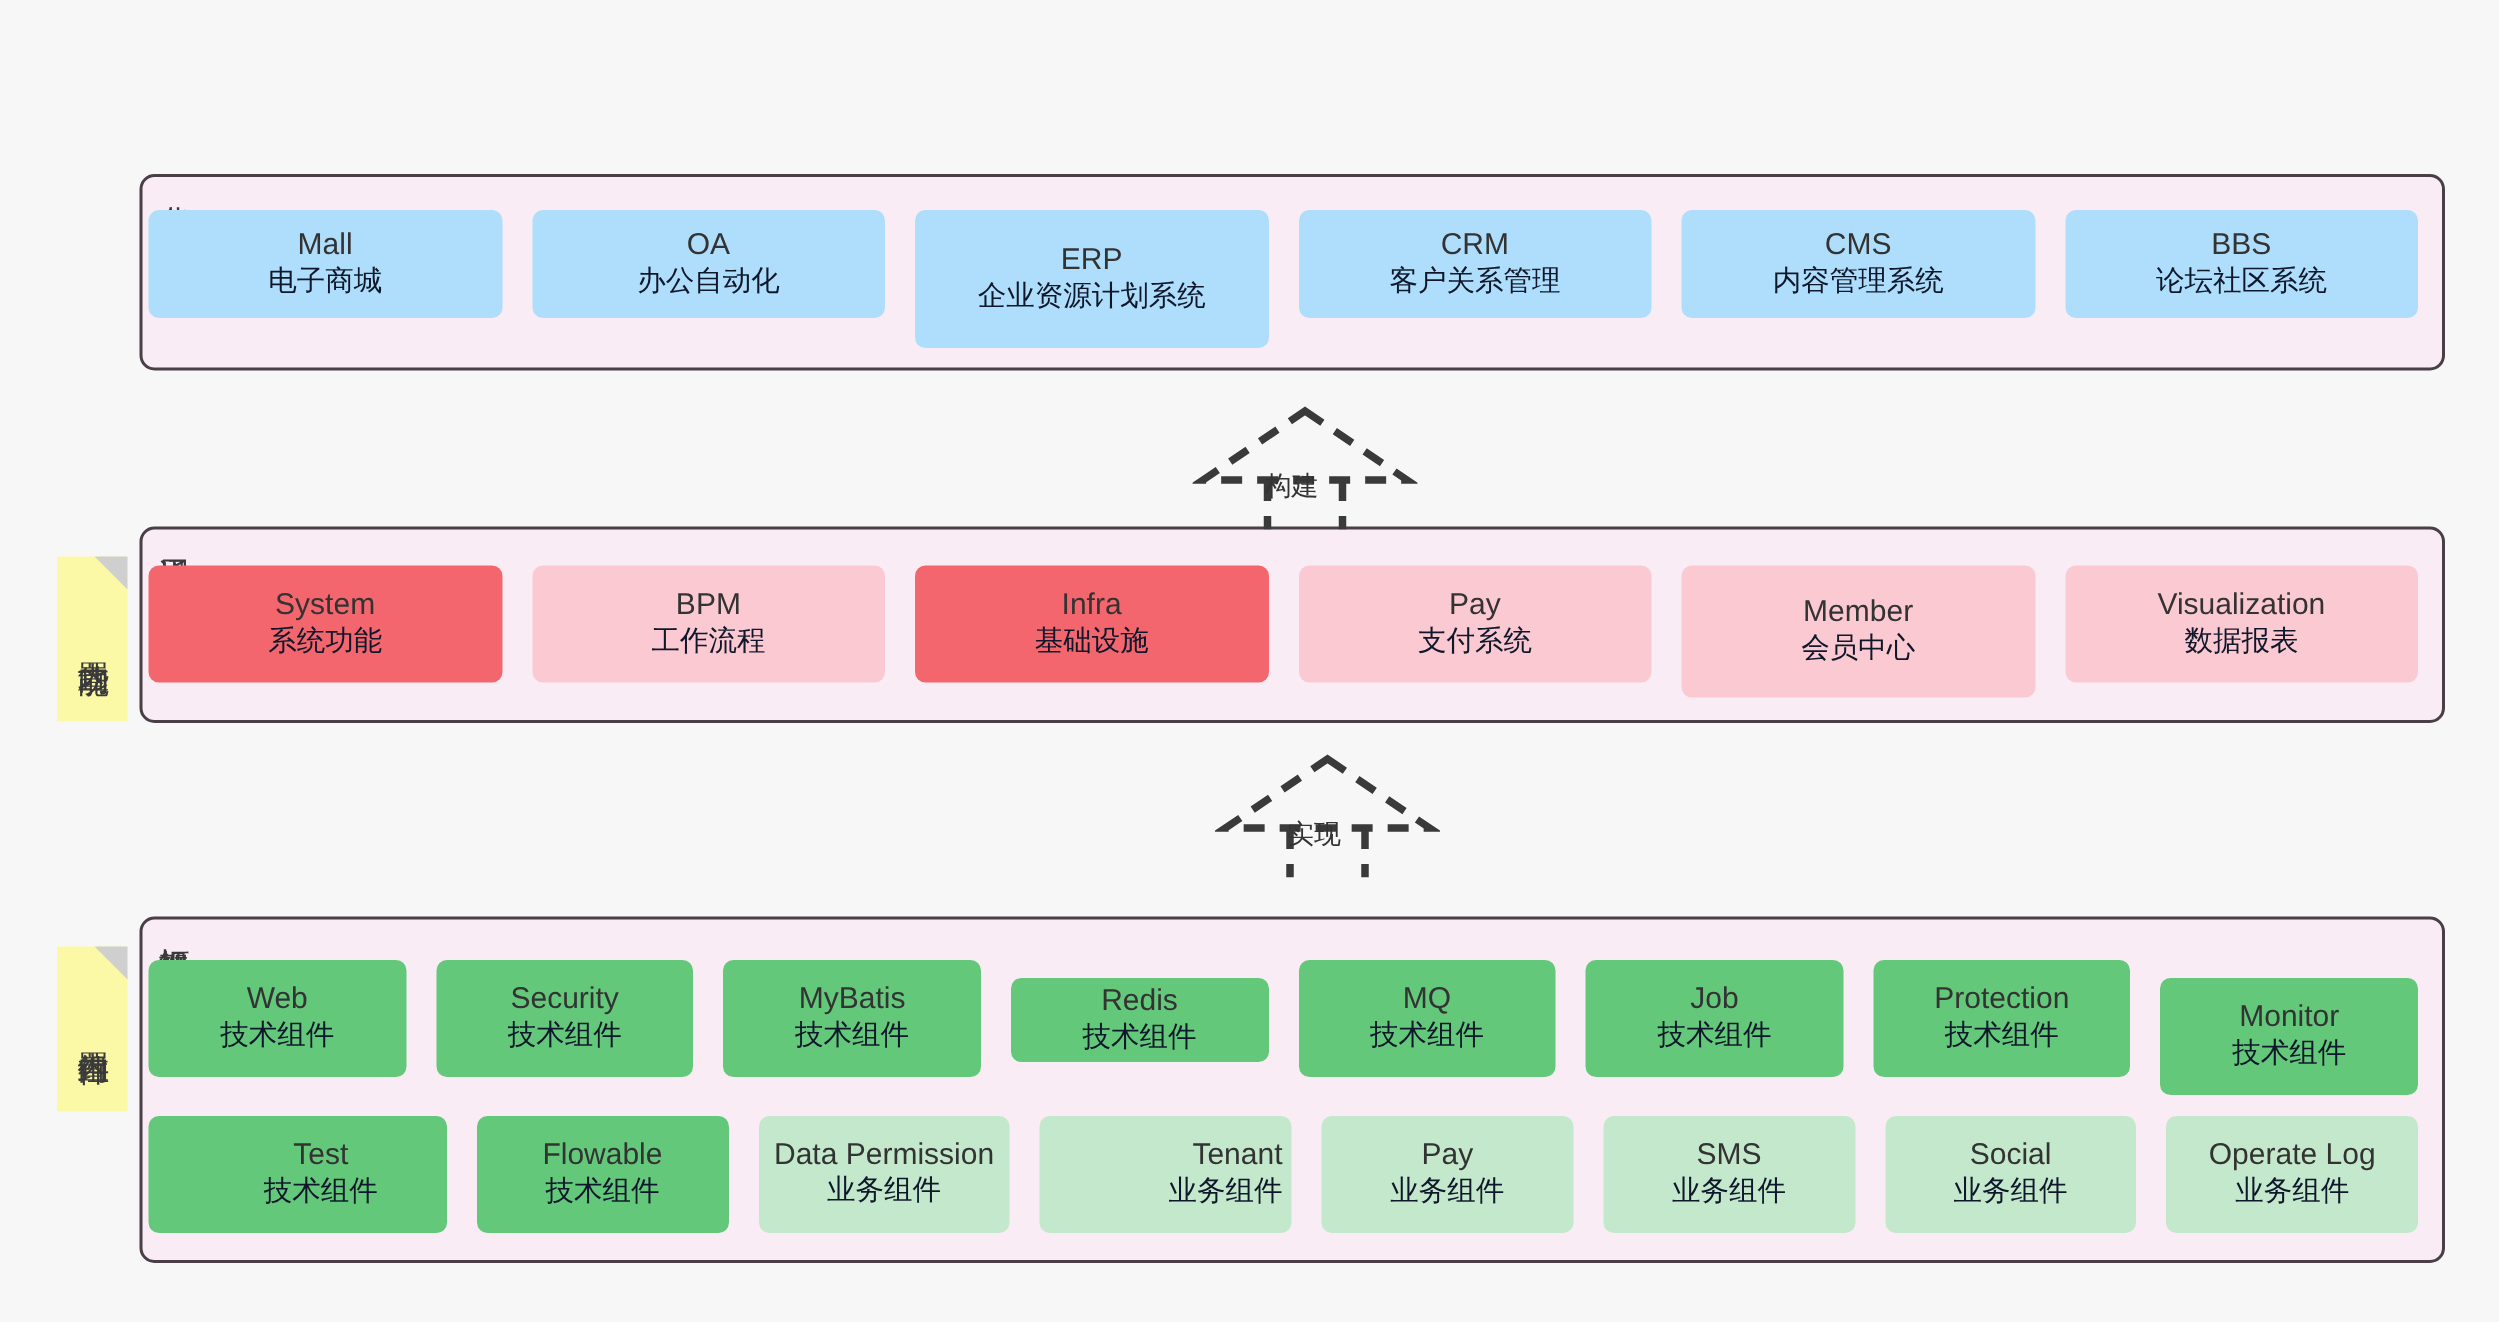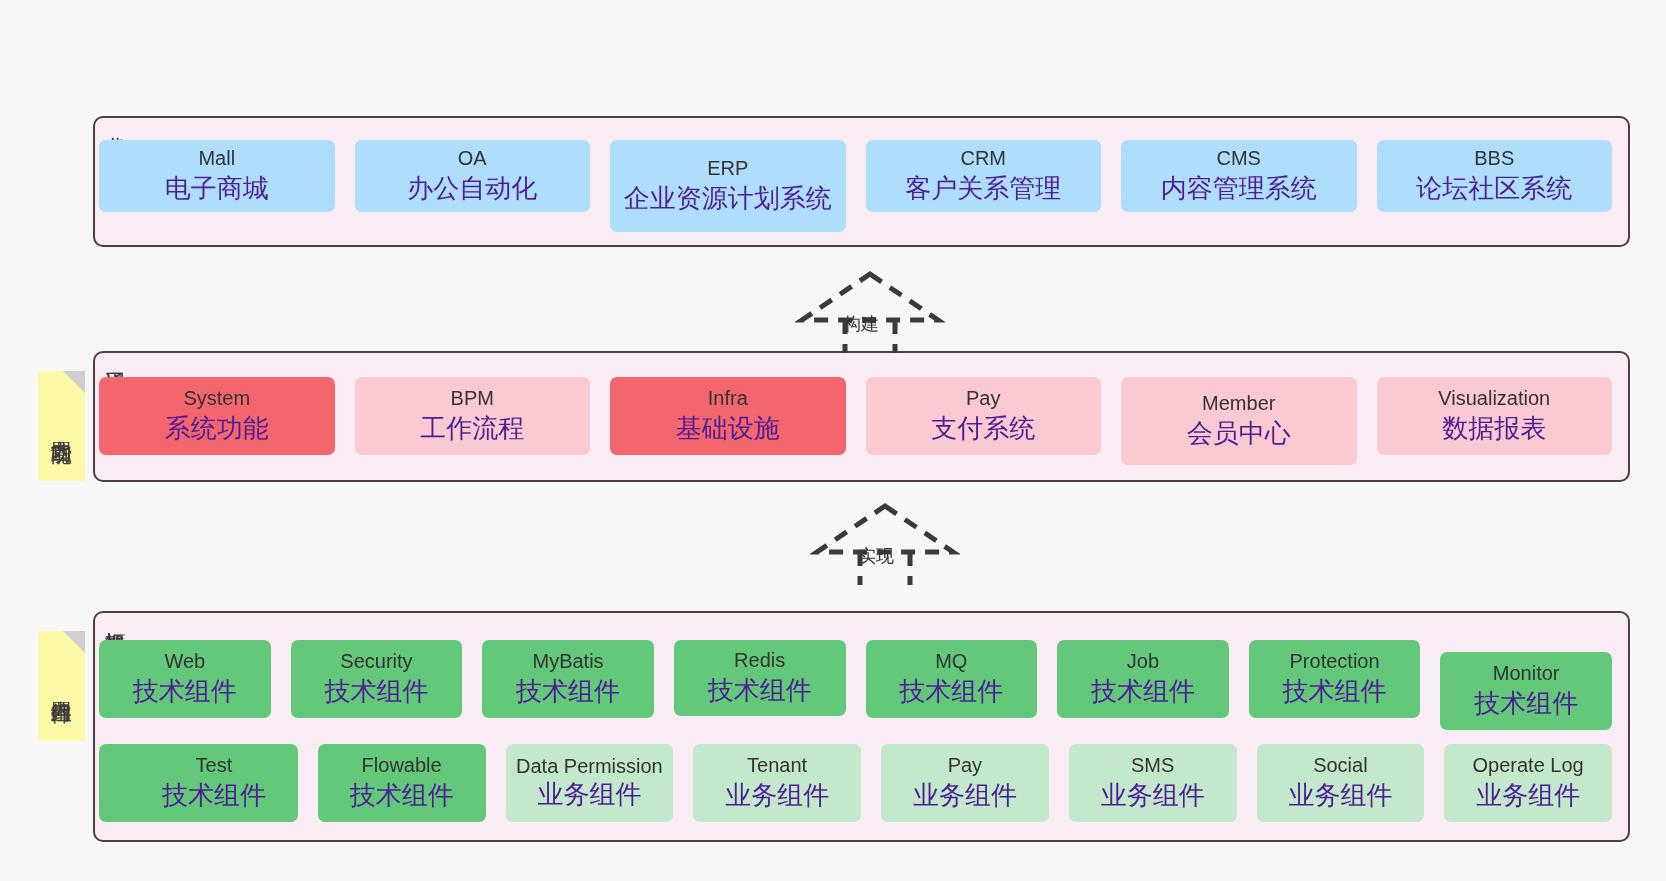--- a/index.html
+++ b/index.html
@@ -76,22 +76,22 @@
     justify-content: center;
     text-align: center;
     line-height: 1.28;
     padding: 4px 6px;
   }
   .card .t1 {
     font-size: 20px;
     color: #333333;
   }
   .card .t2 {
-    font-size: 26px;
-    color: #4c1d95;
+    font-size: 19px;
+    color: #0f172a;
   }
   .card.multiline .t1 {
     line-height: 1.2;
   }
 
   .c-blue       { background: #aedefc; }
   .c-red        { background: #f4666d; }
   .c-pink       { background: #fbc9d2; }
   .c-green      { background: #63c87a; }
   .c-lightgreen { background: #c3e8cb; }
@@ -243,21 +243,21 @@
           <span class="t2">技术组件</span>
         </div>
         <div class="card c-green" style="height:78px;">
           <span class="t1">Security</span>
           <span class="t2">技术组件</span>
         </div>
         <div class="card c-green" style="height:78px;">
           <span class="t1">MyBatis</span>
           <span class="t2">技术组件</span>
         </div>
-        <div class="card c-green" style="height:76px;">
+        <div class="card c-green" style="height:56px;margin-top:12px;">
           <span class="t1">Redis</span>
           <span class="t2">技术组件</span>
         </div>
         <div class="card c-green" style="height:78px;">
           <span class="t1">MQ</span>
           <span class="t2">技术组件</span>
         </div>
         <div class="card c-green" style="height:78px;">
           <span class="t1">Job</span>
           <span class="t2">技术组件</span>
@@ -278,21 +278,21 @@
           <span class="t2">技术组件</span>
         </div>
         <div class="card c-green" style="height:78px;">
           <span class="t1">Flowable</span>
           <span class="t2">技术组件</span>
         </div>
         <div class="card c-lightgreen multiline" style="height:78px;">
           <span class="t1">Data Permission</span>
           <span class="t2">业务组件</span>
         </div>
-        <div class="card c-lightgreen" style="height:78px;">
+        <div class="card c-lightgreen" style="height:78px;align-items:flex-end;">
           <span class="t1">Tenant</span>
           <span class="t2">业务组件</span>
         </div>
         <div class="card c-lightgreen" style="height:78px;">
           <span class="t1">Pay</span>
           <span class="t2">业务组件</span>
         </div>
         <div class="card c-lightgreen" style="height:78px;">
           <span class="t1">SMS</span>
           <span class="t2">业务组件</span>

